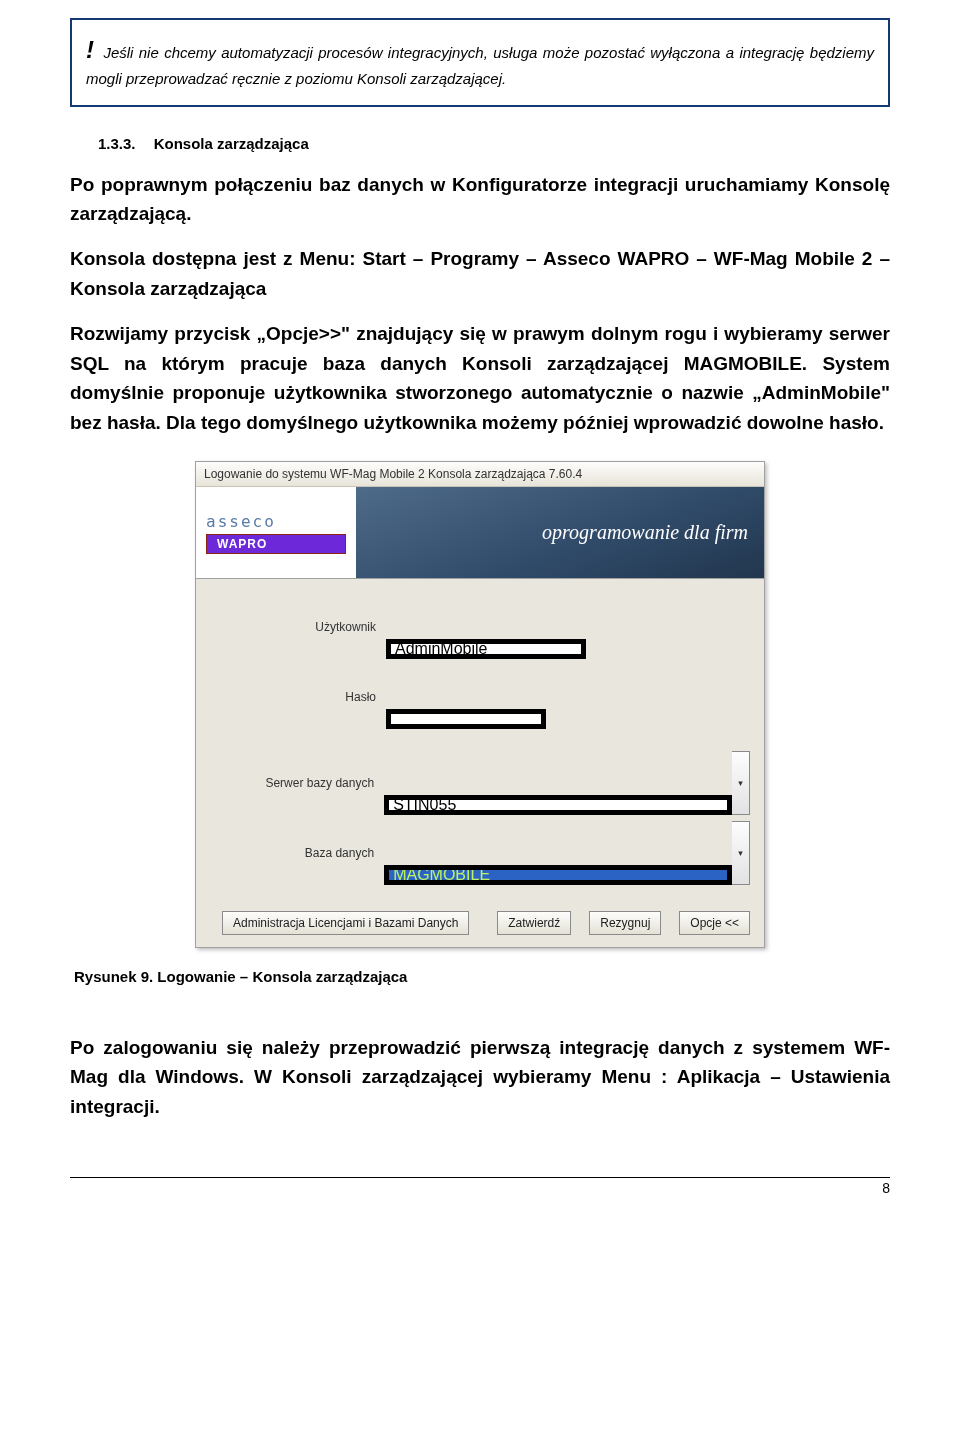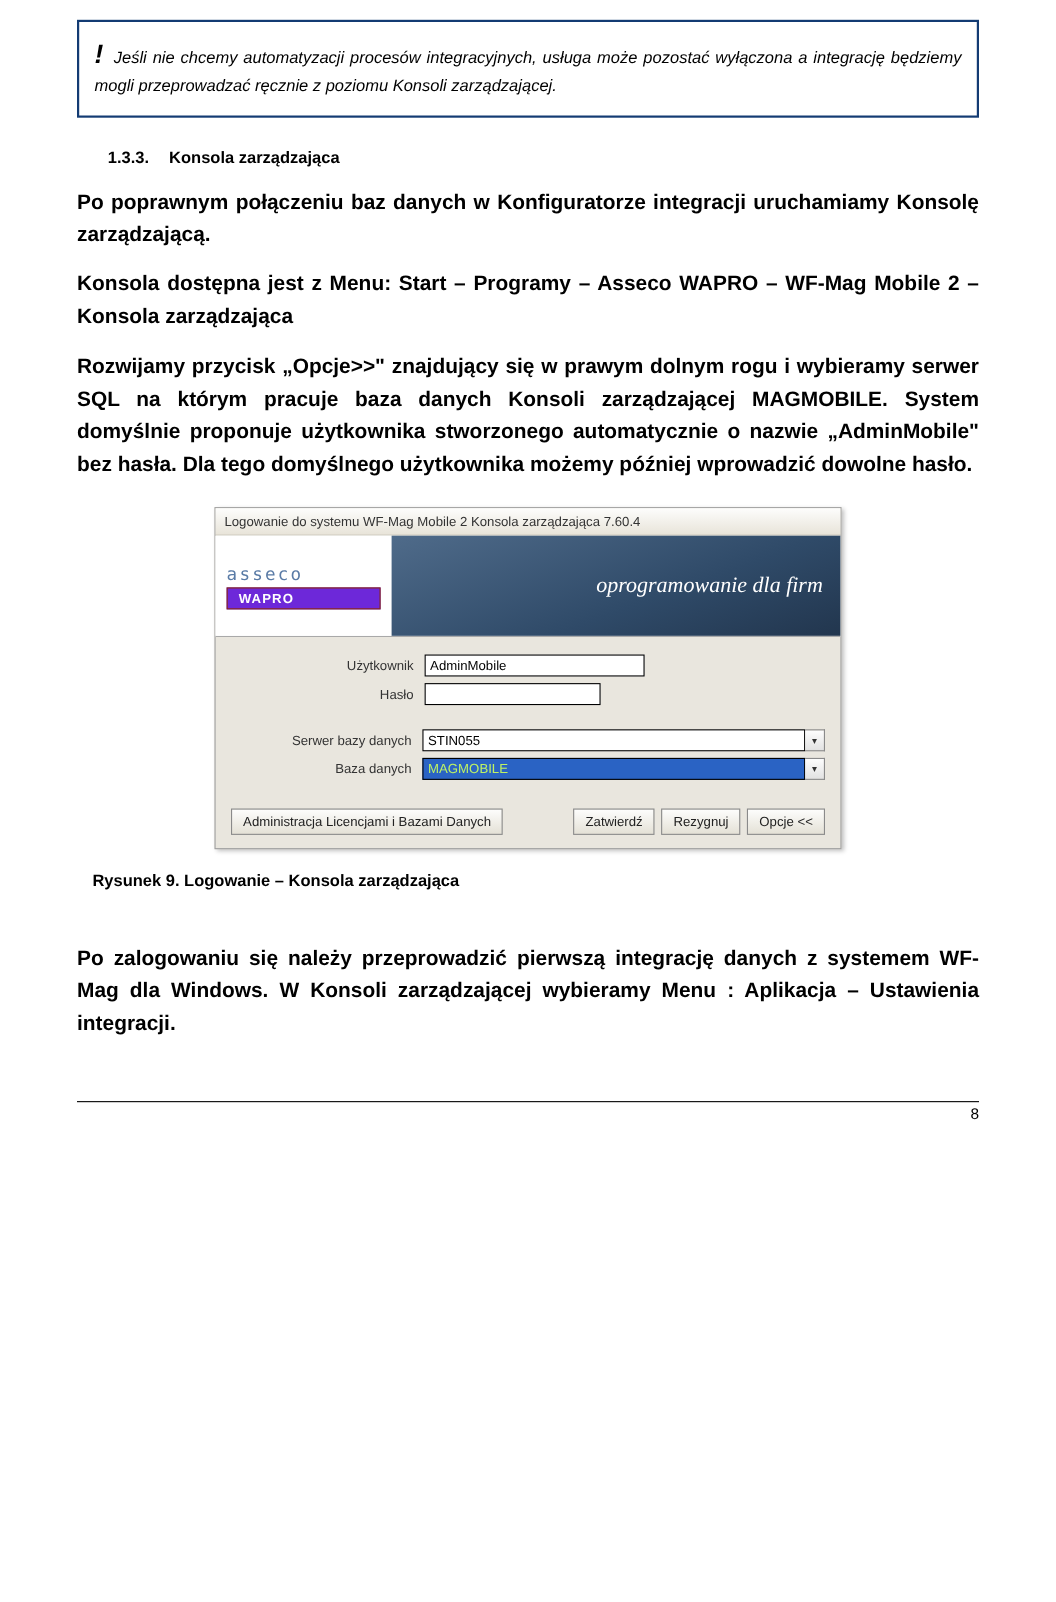--- a/index.html
+++ b/index.html
@@ -90,24 +90,24 @@
   .form-row {
     display: flex; align-items: center;
     margin: 6px 0;
   }
   .form-row.gap-after { margin-bottom: 22px; }
   .lbl {
     width: 176px; text-align: right; padding-right: 10px;
     color: #333; font-size: 12px;
   }
   .inp {
-    border: 1px solid #000000;
+    border: 5px solid #000000;
     background: #fff;
     height: 20px; width: 200px;
-    padding: 1px 4px; font-size: 12px; font-family: Tahoma, sans-serif;
+    padding: 1px 4px; font-size: 16px; font-family: Tahoma, sans-serif; margin-top: 44px;
   }
   .inp.short { width: 160px; }
   .combo-wrap {
     display: flex; align-items: stretch;
     width: 370px;
   }
   .combo-wrap .inp { flex: 1; }
   .highlight { background: #2a63c4; color: #bef264; }
   .dn-btn {
     width: 18px; border: 1px solid #8a8a8a; border-left: none;
@@ -117,27 +117,27 @@
   }
   .button-row {
     display: flex; gap: 6px;
     padding: 10px 14px 12px 14px;
   }
   .btn {
     border: 1px solid #8a8a8a;
     background: linear-gradient(#fdfdfc, #e4e1d6);
     padding: 3px 10px; font-size: 12px; font-family: Tahoma, sans-serif;
     height: 24px; line-height: 16px;
-    cursor: pointer; color: #222;
+    cursor: pointer; color: #222; margin-left: 12px;
   }
   .btn.wide { flex: 0 0 auto; }
   .btn-spacer { flex: 1; }
   .fig-caption {
     font-size: 15px; font-weight: bold;
-    margin: 14px 0 48px 14px;
+    margin: 14px 0 48px 4px;
   }
   .footer-line {
     border: none; border-top: 1px solid #000;
     margin-top: 56px;
   }
   .page-num {
     font-size: 14px; text-align: right; padding-top: 2px;
   }
 </style>
 </head>

